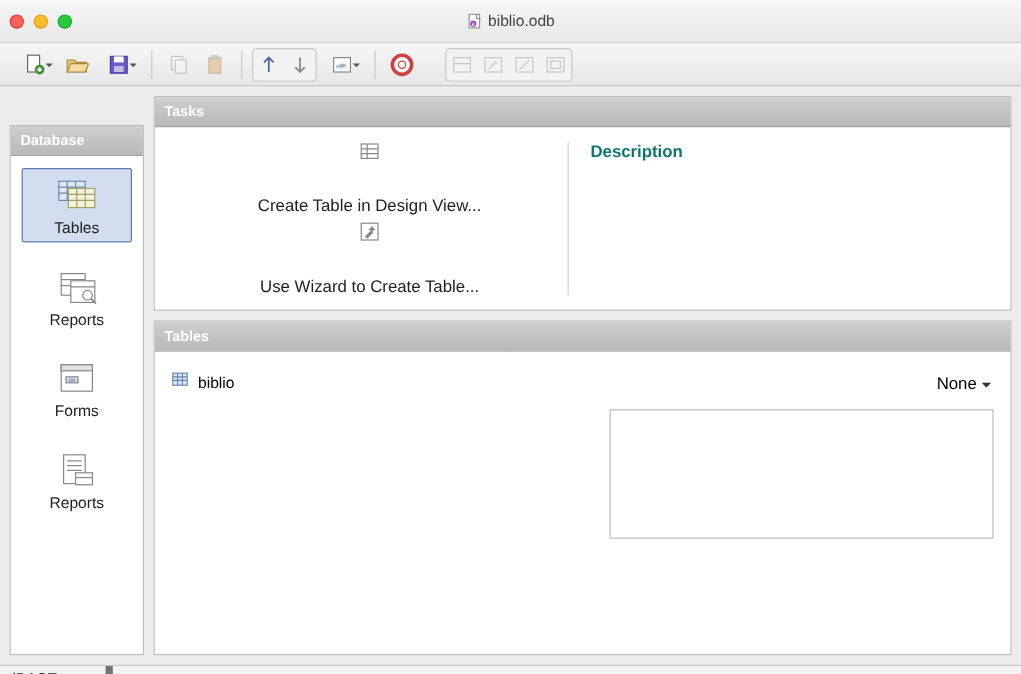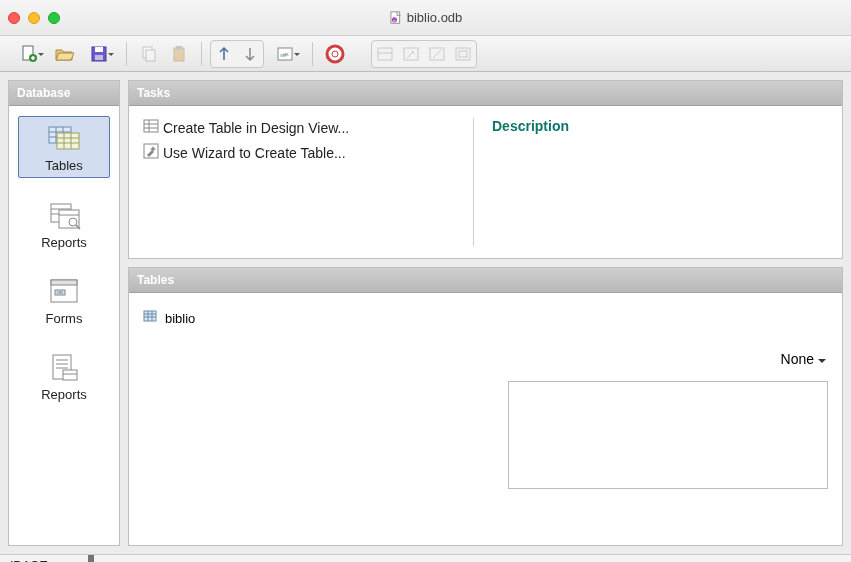--- a/index.html
+++ b/index.html
@@ -19,46 +19,46 @@
 .tbtn svg { width: 20px; height: 20px; }
 .tbtn.dd { width: 38px; }
 .tbtn.dd::after { content: ""; position: absolute; right: 3px; top: 50%; margin-top: -1px; border: 3px solid transparent; border-top-color: #555; }
 .tgroup { border: 1px solid #c8c8c8; border-radius: 4px; display: flex; background: #f2f2f2; }
 .tgroup .tbtn { width: 26px; height: 26px; }
 .tsep { width: 1px; height: 24px; background: #c8c8c8; margin: 0 6px; }
 .tbtn.disabled { opacity: 0.4; }
 
 .content { display: flex; height: calc(100% - 22px - 36px - 22px); padding: 8px; gap: 8px; background: #ececec; }
 
-.sidebar { width: 112px; border: 1px solid #bfbfbf; background: #fff; display: flex; flex-direction: column; }
+.sidebar { width: 112px; border: 1px solid #bfbfbf; background: #fff; display: flex; flex-direction: column; margin-top: 24px; }
 .panelhead { background: linear-gradient(#cfcfcf, #b8b8b8); color: #fff; font-weight: bold; font-size: 12px; padding: 5px 8px; border-bottom: 1px solid #a0a0a0; }
 .sidebody { flex: 1; padding: 10px 4px; display: flex; flex-direction: column; gap: 16px; align-items: center; }
 .sideitem { width: 92px; display: flex; flex-direction: column; align-items: center; gap: 2px; padding: 6px 2px 4px; border-radius: 2px; cursor: pointer; }
 .sideitem.selected { background: #d2def0; border: 1px solid #5a7ab0; }
 .sideitem svg { width: 34px; height: 30px; }
 .sideitem .lbl { font-size: 13px; color: #222; }
 
 .mainarea { flex: 1; display: flex; flex-direction: column; gap: 8px; }
 .panel { border: 1px solid #bfbfbf; background: #fff; display: flex; flex-direction: column; }
 .tasks { height: 179px; }
 .tasksbody { flex: 1; display: flex; padding: 12px 14px; }
 .taskcol { width: 330px; display: flex; flex-direction: column; gap: 6px; }
-.taskrow { display: flex; align-items: center; gap: 4px; cursor: pointer; }
+.taskrow { display: flex; align-items: center; gap: 26px; cursor: pointer; flex-direction: column; }
 .taskrow svg { width: 16px; height: 16px; }
 .taskrow .t { color: #222; font-size: 14px; }
 .descside { border-left: 1px solid #d0d0d0; padding-left: 18px; flex: 1; }
 .descside .hd { font-weight: bold; font-size: 14px; color: #0f766e; }
 
 .tablespanel { flex: 1; }
 .tablesbody { flex: 1; display: flex; padding: 14px; }
 .tlist { width: 340px; }
 .trow { display: flex; align-items: flex-end; gap: 8px; padding: 2px 0; }
 .trow svg { width: 14px; height: 14px; }
 .rightcol { flex: 1; display: flex; flex-direction: column; align-items: flex-end; }
-.nonebox { display: flex; align-items: flex-end; gap: 4px; font-size: 14px; padding: 4px 2px; margin-top: 40px; }
+.nonebox { display: flex; align-items: flex-end; gap: 4px; font-size: 14px; padding: 4px 2px; }
 .nonebox::after { content: ""; border: 4px solid transparent; border-top-color: #333; margin-top: 3px; }
 .previewbox { margin-top: 10px; width: 320px; height: 108px; border: 1px solid #bcbcbc; background: #fff; }
 
 .statusbar { height: 22px; background: #f3f3f3; border-top: 1px solid #c8c8c8; display: flex; align-items: stretch; font-size: 13px; color: #222; }
 .statusbar .cell { padding: 3px 6px; border-right: 6px solid #737373; display: flex; align-items: center; }
 .statusbar .cell.type { width: 94px; }
 .statusbar .cell.path { flex: 1; }
 .statusbar .cell.rest { width: 130px; border-right: none; }
 </style>
 </head>

